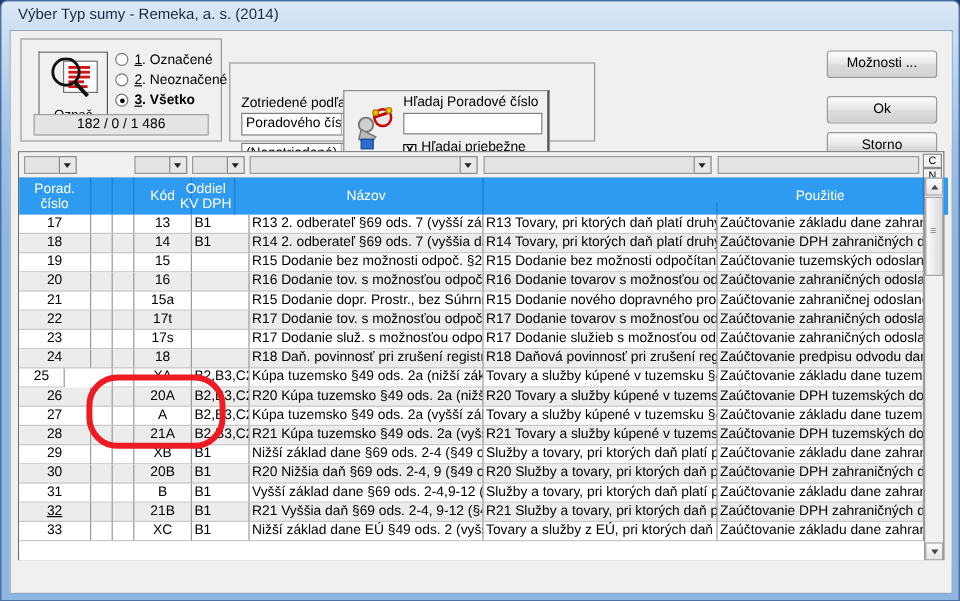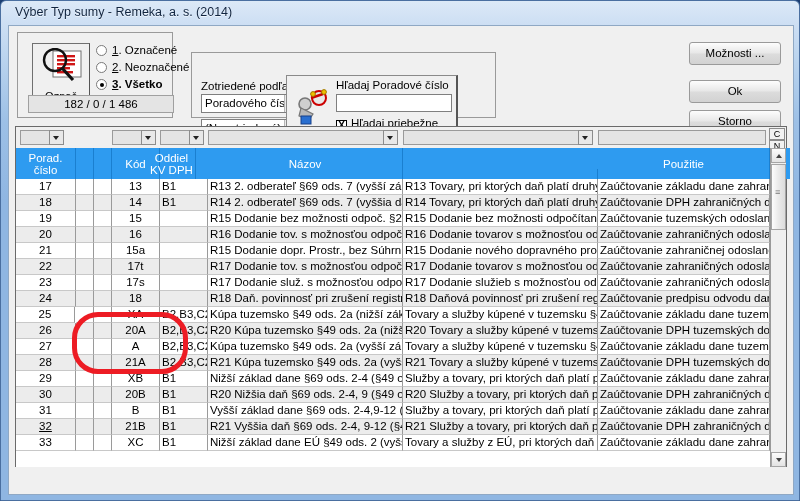--- a/index.html
+++ b/index.html
@@ -36,21 +36,21 @@
   }
   
   #toppanel{
     position:absolute;left:0;top:0;width:784px;height:98px;
     background:#f0f0f0;
   }
   .group{
     position:absolute;box-sizing:border-box;
     border:1px solid #9a9a9a;background:#f0f0f0;
   }
-  #grp-select{left:8px;top:6px;width:156px;height:86px;}
+  #grp-select{left:8px;top:6px;width:168px;height:86px;}
   #btn-oznac{
     position:absolute;left:14px;top:10px;width:58px;height:62px;
     box-sizing:border-box;
     background:#f0f0f0;border:1px solid #707070;
     border-right-color:#555;border-bottom-color:#555;
     text-align:center;
   }
   #btn-oznac .lbl{position:absolute;left:0;bottom:2px;width:100%;font-size:11px;color:#000;}
   .radio-row{position:absolute;left:78px;font-size:11.5px;color:#000;white-space:nowrap;}
   .radio-row .rb{
@@ -445,21 +445,21 @@
             <div class="cell num" style="left: 0px; width: 60px;">24</div>
             <div class="cell " style="left: 60px; width: 18px;"></div>
             <div class="cell " style="left: 78px; width: 18px;"></div>
             <div class="cell ctr" style="left: 96px; width: 48px;">18</div>
             <div class="cell " style="left: 144px; width: 48px;"></div>
             <div class="cell " style="left: 192px; width: 195px;">R18 Daň. povinnosť pri zrušení registráci</div>
             <div class="cell " style="left: 387px; width: 195px;">R18 Daňová povinnosť pri zrušení registr</div>
             <div class="cell " style="left: 582px; width: 172px;">Zaúčtovanie predpisu odvodu dane </div>
           </div>
           <div class="row">
-            <div class="cell num" style="left: 0px; width: 59px;">25</div>
+            <div class="cell num" style="left: 0px; width: 38px;">25</div>
             <div class="cell " style="left: 60px; width: 18px;"></div>
             <div class="cell " style="left: 78px; width: 18px;"></div>
             <div class="cell ctr" style="left: 96px; width: 48px;">XA</div>
             <div class="cell " style="left: 144px; width: 48px;">B2,B3,C2</div>
             <div class="cell " style="left: 192px; width: 195px;">Kúpa tuzemsko §49 ods. 2a (nižší základ</div>
             <div class="cell " style="left: 387px; width: 195px;">Tovary a služby kúpené v tuzemsku §49</div>
             <div class="cell " style="left: 582px; width: 172px;">Zaúčtovanie základu dane tuzemský</div>
           </div>
           <div class="row alt">
             <div class="cell num" style="left: 0px; width: 60px;">26</div>

